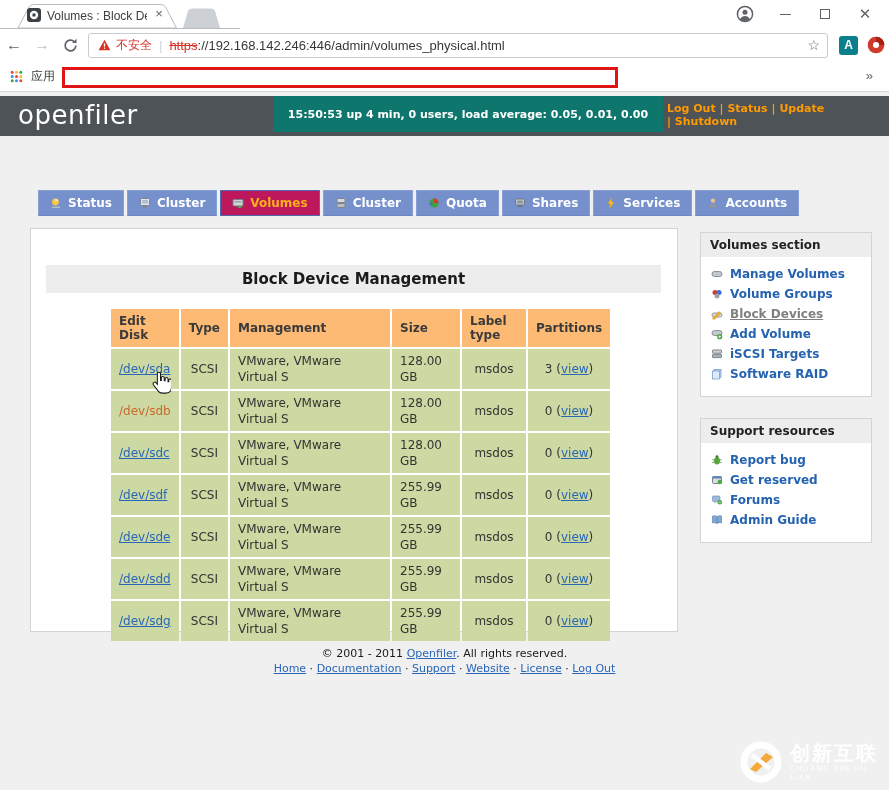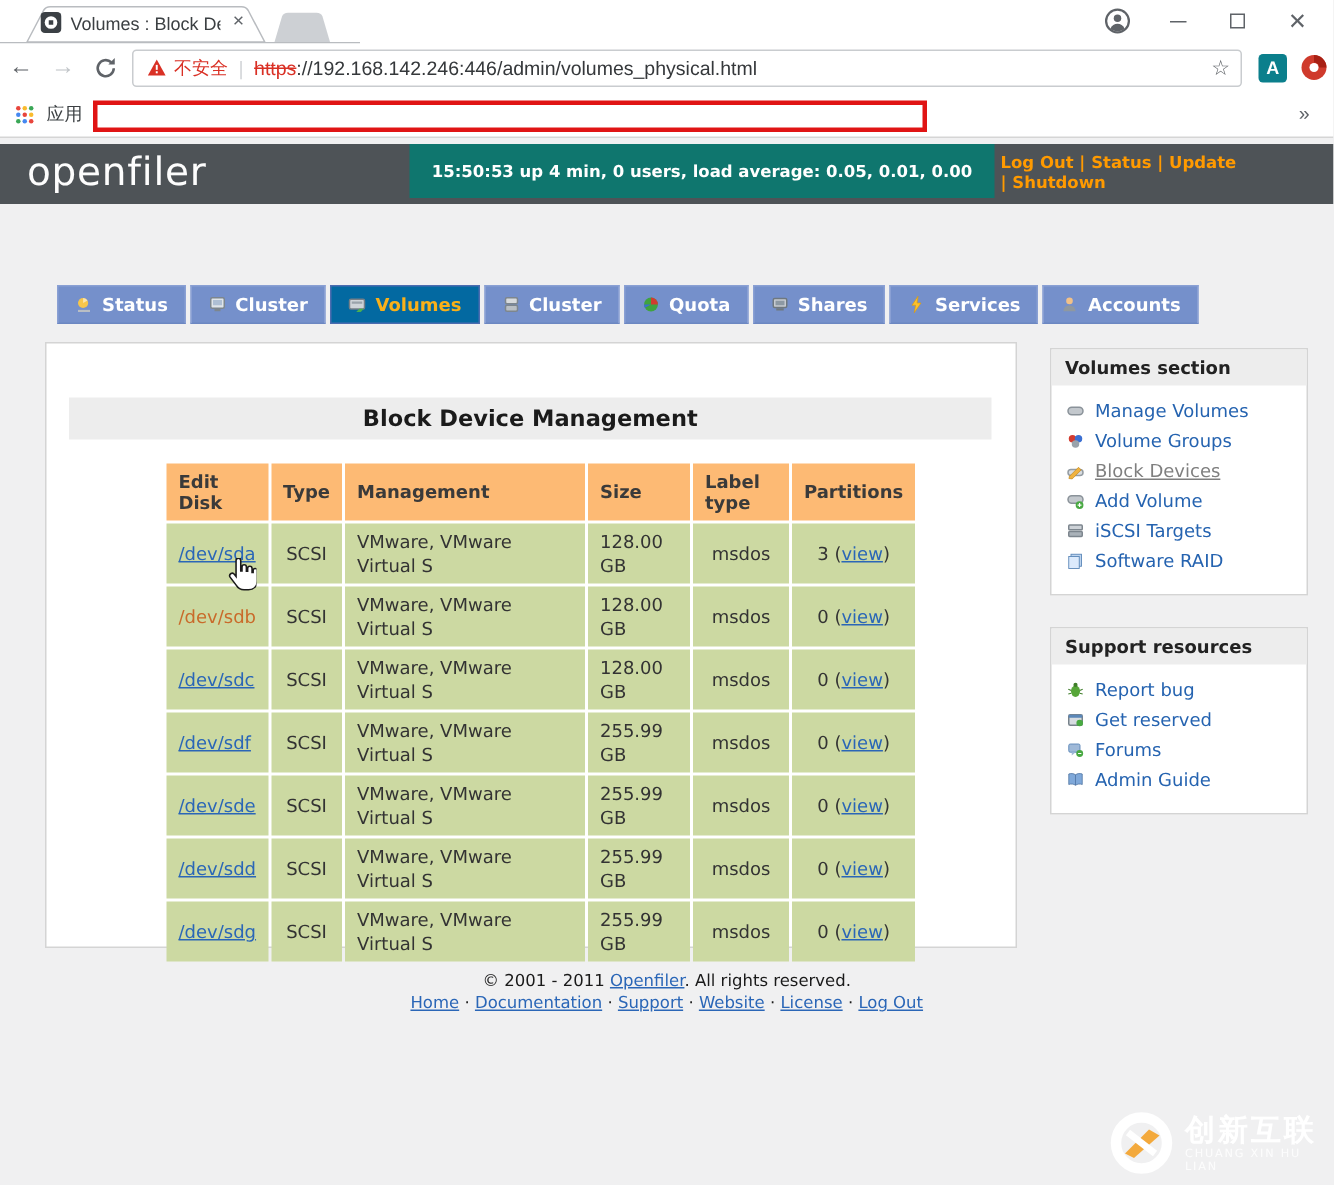--- a/index.html
+++ b/index.html
@@ -46,42 +46,42 @@
   .of-status { position:absolute; left:273px; top:0; width:390px; height:36px; background:#0f766e; display:flex; align-items:center; justify-content:center; }
   .of-status span { color:#fff; font-size:11px; font-weight:bold; font-family:"DejaVu Sans",sans-serif; }
   .session-links { position:absolute; left:667px; top:6px; width:200px; font-size:11px; font-weight:bold; line-height:13px; color:#ff9a00; font-family:"DejaVu Sans",sans-serif; }
   .session-links .grp { white-space:nowrap; }
   .session-links .hlink { cursor:pointer; }
 
   
   .nav-tabs { position:absolute; left:38px; top:190px; display:flex; gap:3px; }
   .nav-tab { height:26px; padding:0 11px; background:#7590cb; border:1px solid #8aa0d4; border-bottom-color:#6c87c2; display:flex; align-items:center; gap:6px; cursor:pointer; }
   .nav-tab span.lbl { color:#fff; font-size:12px; font-weight:bold; font-family:"DejaVu Sans",sans-serif; }
-  .nav-tab.active { background:#0369a1; border-color:#4c6cb0; }
+  .nav-tab.active { background:#be185d; border-color:#4c6cb0; }
   .nav-tab.active span.lbl { color:#f9b019; }
 
   
   .panel { position:absolute; left:30px; top:228px; width:648px; height:404px; background:#fff; border:1px solid #d4d4d4; }
   .panel-title { position:absolute; left:15px; top:36px; width:615px; height:28px; background:#ededed; text-align:center; line-height:28px; font-size:15px; font-weight:bold; color:#1b1b1b; font-family:"DejaVu Sans",sans-serif; }
   .blk-table { position:absolute; left:78px; top:78px; border-collapse:separate; border-spacing:2px; font-family:"DejaVu Sans",sans-serif; }
   .blk-table th { background:#fdba74; color:#3a3a3a; font-size:12px; font-weight:bold; text-align:left; padding:5px 8px; }
   .blk-table td { background:#ccd9a2; color:#333; font-size:12px; padding:4px 8px; line-height:16px; }
   .blk-table .c0 { width:67px; } .blk-table .c1 { width:44px; text-align:center; }
   .blk-table .c2 { width:160px; } .blk-table .c3 { width:68px; }
   .blk-table .c4 { width:64px; text-align:center; } .blk-table .c5 { width:74px; text-align:center; }
   .blk-table th.c1, .blk-table th.c4, .blk-table th.c5 { text-align:left; }
   .lnk { color:#2a66b7; text-decoration:underline; cursor:pointer; }
   .lnk.hovered { color:#c96a2a; text-decoration:none; }
 
   
   .sidebox { position:absolute; left:700px; width:172px; background:#fff; border:1px solid #d4d4d4; padding-bottom:12px; }
   .sidebox.b1 { top:232px; } .sidebox.b2 { top:418px; }
   .sidebox h3 { background:#ededed; font-size:12px; color:#222; padding:5px 9px; font-family:"DejaVu Sans",sans-serif; }
   .sidebox ul { list-style:none; margin-top:7px; }
-  .sidebox li { display:flex; align-items:center; gap:7px; padding:3px 10px; font-size:12px; font-weight:normal; color:#2563b0; font-family:"DejaVu Sans",sans-serif; cursor:pointer; }
+  .sidebox li { display:flex; align-items:center; gap:7px; padding:3px 10px; font-size:12px; font-weight:bold; color:#2563b0; font-family:"DejaVu Sans",sans-serif; cursor:pointer; }
   .sidebox li.current { color:#7f7f7f; }
   .sidebox li.current .slbl { text-decoration:underline; }
 
   
   .footer { position:absolute; left:0; top:646px; width:889px; text-align:center; font-size:11px; color:#1a1a1a; font-family:"DejaVu Sans",sans-serif; line-height:15px; }
   .footer .lnk { font-weight:normal; }
 
   
   .watermark { position:absolute; left:740px; top:735px; width:148px; height:54px; display:flex; align-items:center; gap:8px; color:#fff; }
   .wm-cn { font-size:20px; font-weight:bold; letter-spacing:2px; line-height:22px; font-family:"DejaVu Sans",sans-serif; }

